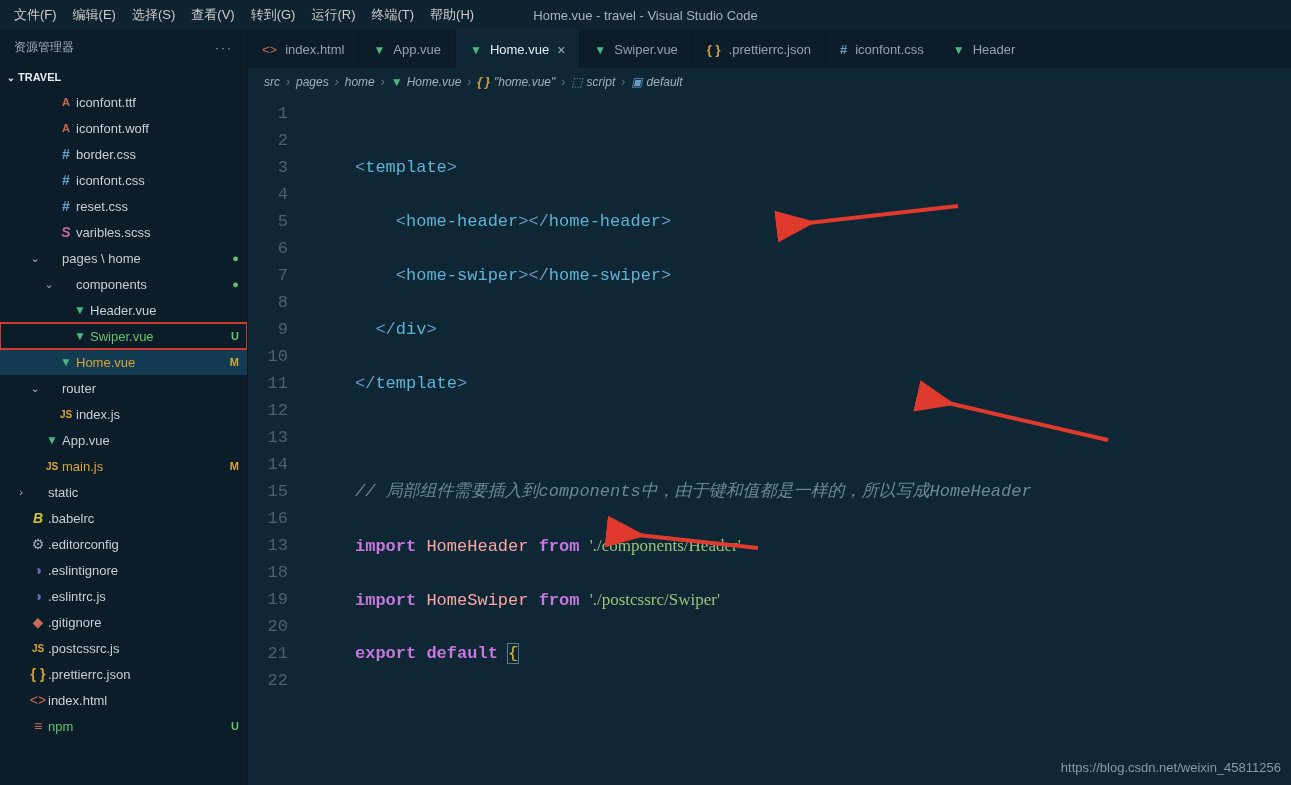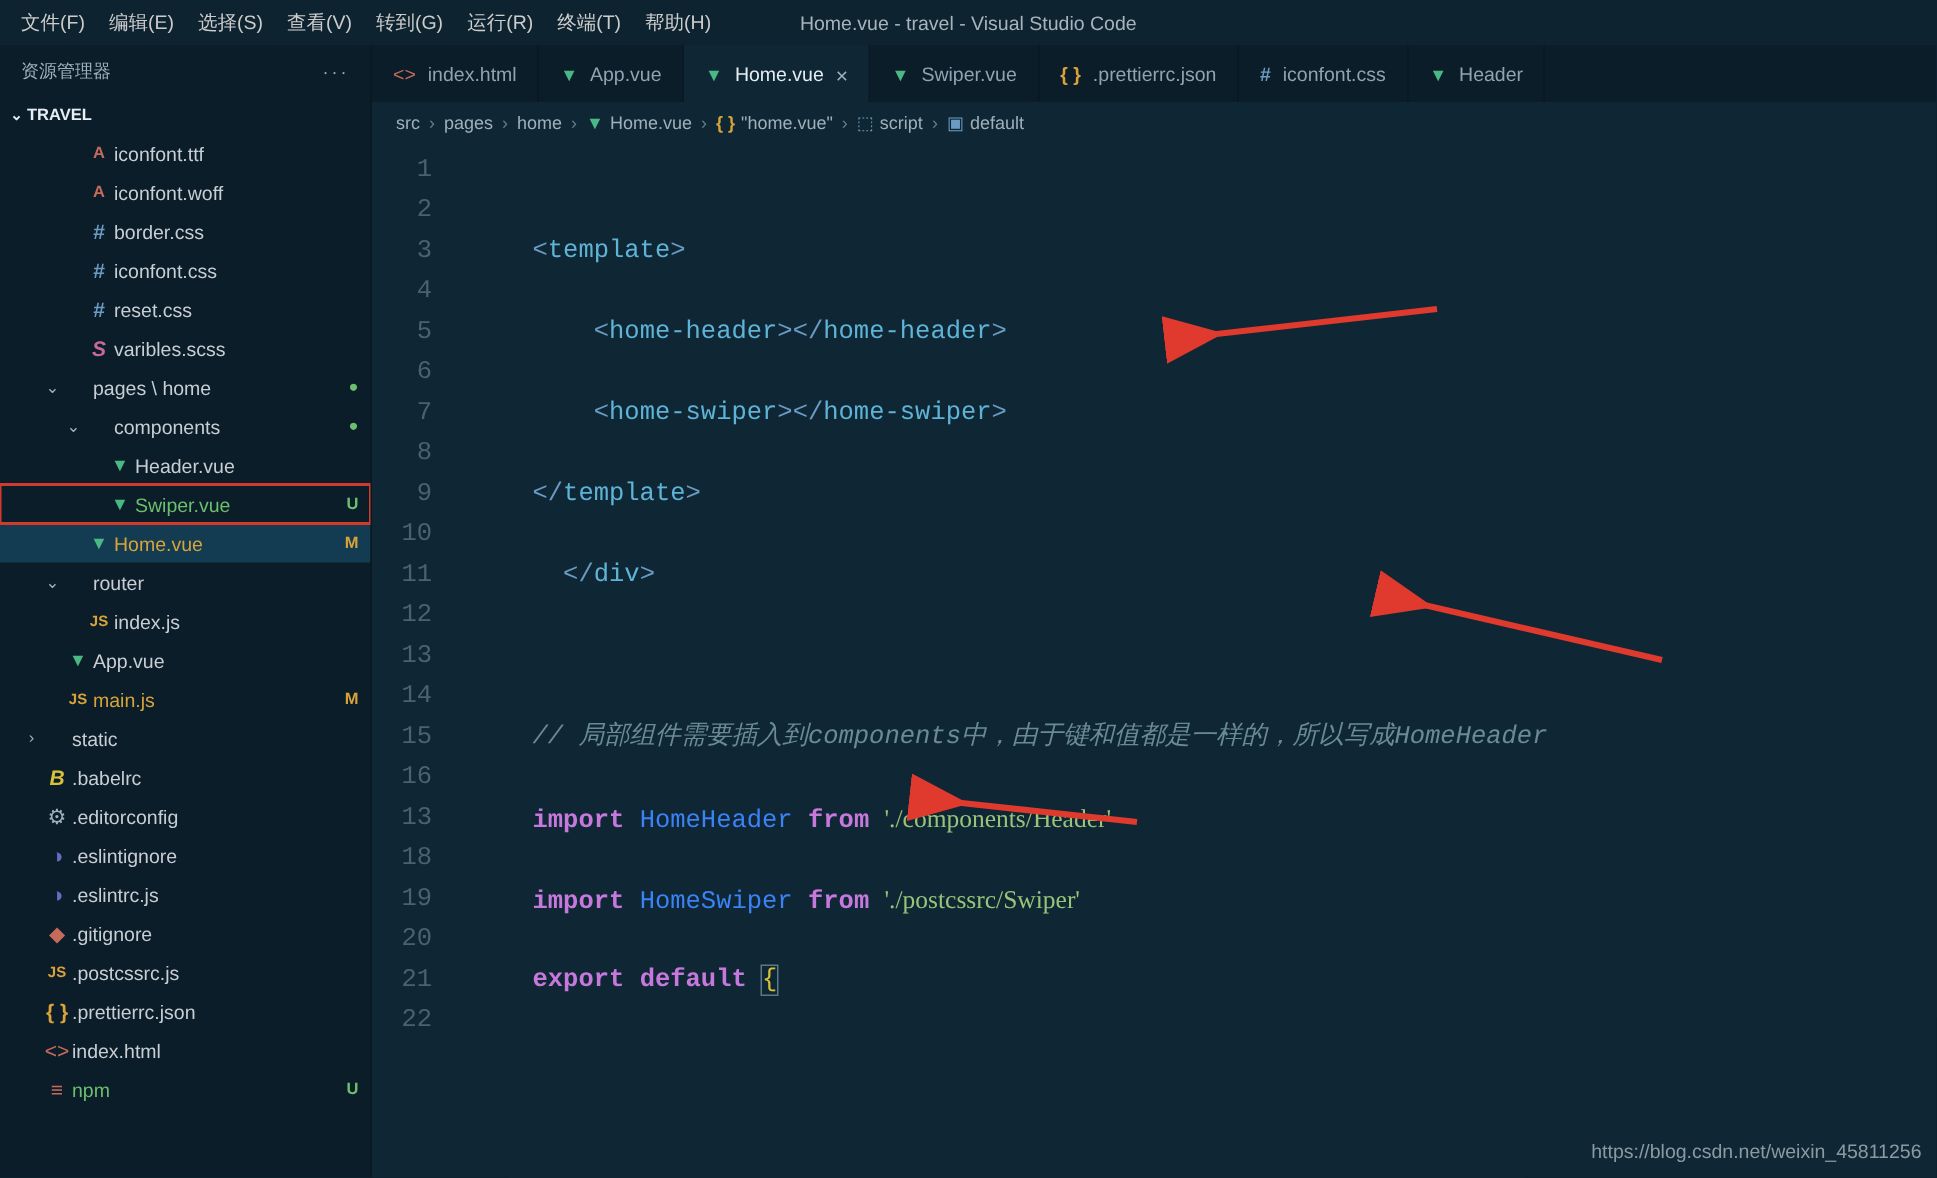--- a/index.html
+++ b/index.html
@@ -115,20 +115,21 @@
 .tab .ficon { font-size: 13px; }
 .breadcrumb {
   height: 28px;
   display: flex;
   align-items: center;
   padding: 0 16px;
   gap: 6px;
   color: #9fb0bb;
   font-size: 12px;
   background: #0f2734;
+  font-style: italic;
 }
 .breadcrumb .crumb { display: flex; align-items: center; gap: 4px; }
 .breadcrumb .sep { color: #6a7f8b; }
 .code-wrap { flex: 1; display: flex; overflow: hidden; position: relative; font-family: Consolas, "Courier New", monospace; font-size: 17px; line-height: 27px; }
 .gutter {
   width: 58px;
   background: #0f2734;
   color: #4a6270;
   text-align: right;
   padding-right: 18px;
@@ -141,21 +142,21 @@
   background: #0f2734;
   padding-top: 4px;
   position: relative;
   white-space: pre;
   color: #c8ced4;
 }
 .code .line { height: 27px; padding-left: 4px; position: relative; margin-left: 45px; }
 .tk-tag { color: #5eb3d6; }
 .tk-brk { color: #6a9bc4; }
 .tk-kw { color: #c678dd; font-weight: bold; }
-.tk-id { color: #3b82f6; }
+.tk-id { color: #fca5a5; }
 .tk-str { color: #98c379; font-family: Liberation Serif, serif; }
 .tk-comment { color: #6a8a99; font-style: italic; }
 .tk-yel { color: #d8c23b; }
 .tk-cursor { outline: 1px solid #5a7a8a; }
 .arrow {
   position: absolute;
   pointer-events: none;
 }
 .arrow svg { overflow: visible; }
 .watermark {
@@ -477,22 +478,22 @@
           <div>19</div>
           <div>20</div>
           <div>21</div>
           <div>22</div>
         </div>
       <div class="code" id="code">
 
 <div class="line"><span class="tk-brk">&lt;</span><span class="tk-tag">template</span><span class="tk-brk">&gt;</span></div>
 <div class="line">    <span class="tk-brk">&lt;</span><span class="tk-tag">home-header</span><span class="tk-brk">&gt;&lt;/</span><span class="tk-tag">home-header</span><span class="tk-brk">&gt;</span></div>
 <div class="line">    <span class="tk-brk">&lt;</span><span class="tk-tag">home-swiper</span><span class="tk-brk">&gt;&lt;/</span><span class="tk-tag">home-swiper</span><span class="tk-brk">&gt;</span></div>
+<div class="line">  <span class="tk-brk">&lt;/</span><span class="tk-tag">div</span><span class="tk-brk">&gt;</span></div>
 <div class="line"><span class="tk-brk">&lt;/</span><span class="tk-tag">template</span><span class="tk-brk">&gt;</span></div>
-<div class="line">  <span class="tk-brk">&lt;/</span><span class="tk-tag">div</span><span class="tk-brk">&gt;</span></div>
 <div class="line"></div>
 <div class="line"><span class="tk-comment">// 局部组件需要插入到components中，由于键和值都是一样的，所以写成HomeHeader</span></div>
 <div class="line"><span class="tk-kw">import</span> <span class="tk-id">HomeHeader</span> <span class="tk-kw">from</span> <span class="tk-str">'./components/Header'</span></div>
 <div class="line"><span class="tk-kw">import</span> <span class="tk-id">HomeSwiper</span> <span class="tk-kw">from</span> <span class="tk-str">'./postcssrc/Swiper'</span></div>
 <div class="line"><span class="tk-kw">export</span> <span class="tk-kw">default</span> <span class="tk-yel tk-cursor">{</span></div>
 
 
 
 
 

